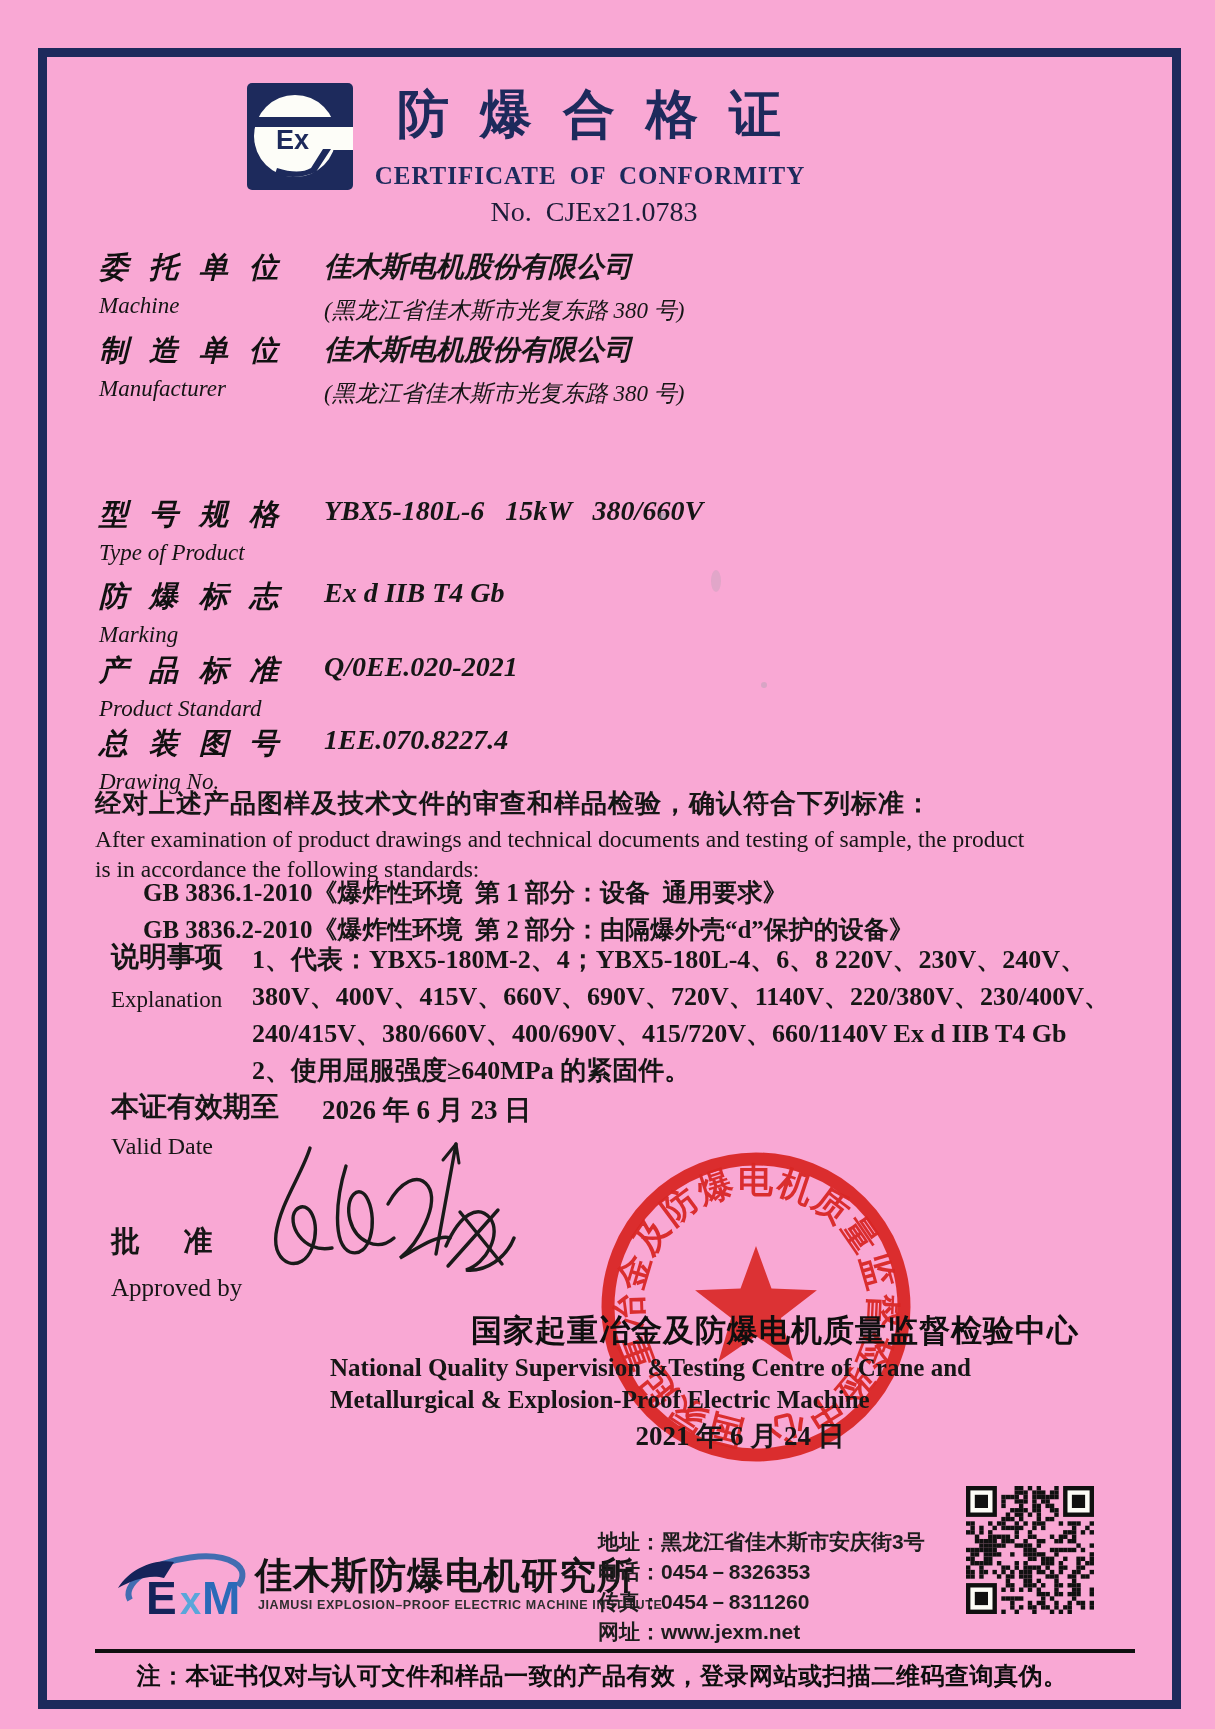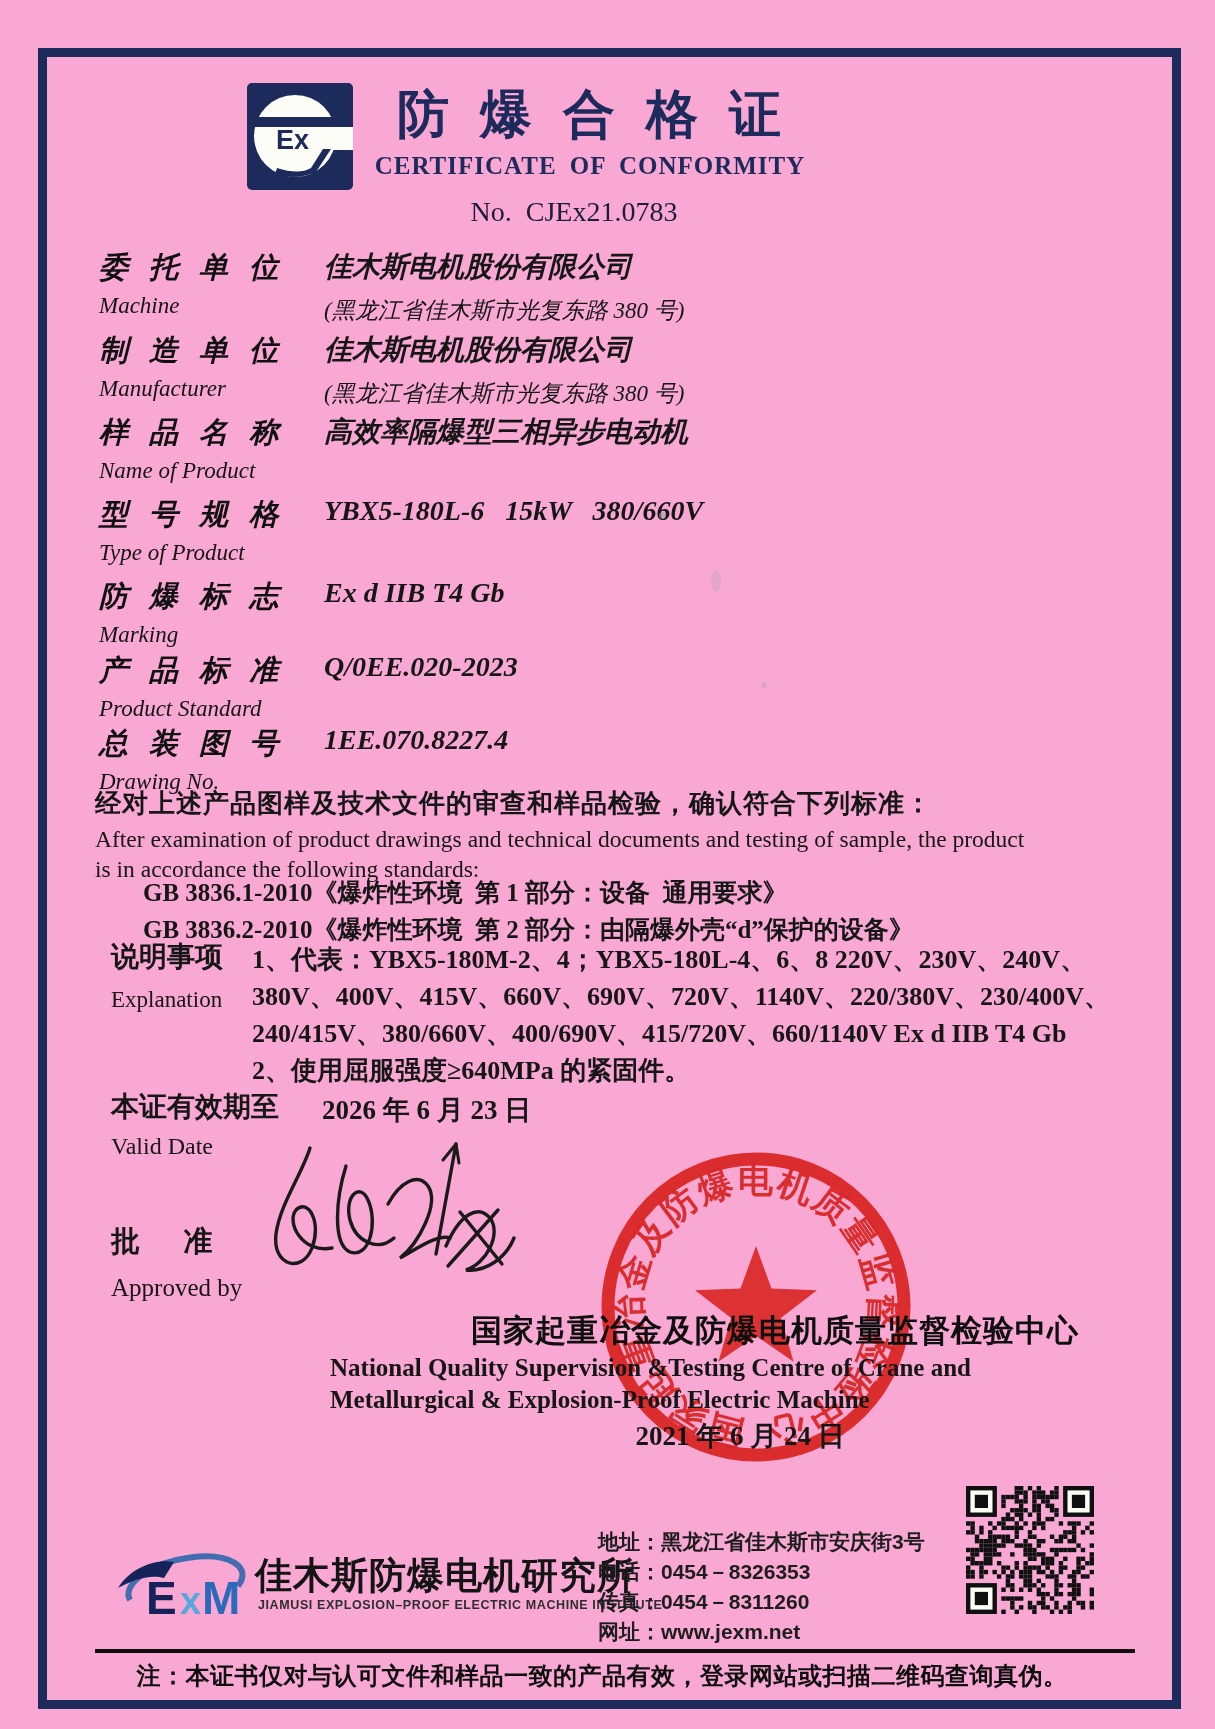--- a/index.html
+++ b/index.html
@@ -6,23 +6,23 @@
   .page{position:relative;width:1215px;height:1729px;background:#f9a8d4;overflow:hidden;
         font-family:"Liberation Serif","DejaVu Serif",serif;color:#161616;}
   .frame{position:absolute;left:38px;top:48px;width:1125px;height:1643px;
          border:9px solid #1d2a5c;}
   .abs{position:absolute;}
   
   .ex-logo{left:247px;top:83px;width:106px;height:107px;}
   .title-block{left:360px;top:80px;width:460px;text-align:center;}
   .title-cn{font-size:52px;font-weight:bold;color:#1d2a5c;word-spacing:14px;
             font-family:"Liberation Serif",serif;letter-spacing:2px;white-space:pre;}
-  .title-en{margin-top:2px;font-size:25px;font-weight:bold;color:#1d2a5c;letter-spacing:1px;
+  .title-en{margin-top:12px;font-size:25px;font-weight:bold;color:#1d2a5c;letter-spacing:1px;
             word-spacing:6px;}
-  .cert-no{left:344px;top:196px;width:460px;text-align:center;font-size:28px;color:#1c1c38;
+  .cert-no{left:364px;top:196px;width:460px;text-align:center;font-size:28px;color:#1c1c38;
            white-space:pre;}
   
   .field{left:99px;width:1000px;height:80px;font-style:italic;}
   .flabel{position:absolute;left:0;top:0;width:225px;}
   .flabel .cn{font-family:"Liberation Sans",sans-serif;font-weight:bold;font-size:29px;
               letter-spacing:3px;word-spacing:7px;white-space:pre;color:#111;}
   .flabel .en{font-size:23px;margin-top:5px;color:#141414;}
   .fvalue{position:absolute;left:225px;top:0;width:770px;}
   .fvalue .val{font-size:28px;font-weight:bold;white-space:pre;}
   .fvalue .sub{font-size:23px;margin-top:9px;}
@@ -107,30 +107,20 @@
   <div class="abs field" style="top:331px">
     <div class="flabel">
         <div class="cn">制 造 单 位</div>
       <div class="en">Manufacturer</div>
       </div>
     <div class="fvalue">
         <div class="val">佳木斯电机股份有限公司</div>
       <div class="sub">(黑龙江省佳木斯市光复东路 380 号)</div>
       </div>
   </div>
-  <div class="abs field" style="top:413px">
-    <div class="flabel">
-        <div class="cn">样 品 名 称</div>
-      <div class="en">Name of Product</div>
-      </div>
-    <div class="fvalue">
-        <div class="val">高效率隔爆型三相异步电动机</div>
-      <div class="sub"></div>
-      </div>
-  </div>
   <div class="abs field" style="top:495px">
     <div class="flabel">
         <div class="cn">型 号 规 格</div>
       <div class="en">Type of Product</div>
       </div>
     <div class="fvalue">
         <div class="val">YBX5-180L-6   15kW   380/660V</div>
       <div class="sub"></div>
       </div>
   </div>
@@ -143,21 +133,21 @@
         <div class="val">Ex d IIB T4 Gb</div>
       <div class="sub"></div>
       </div>
   </div>
   <div class="abs field" style="top:651px">
     <div class="flabel">
         <div class="cn">产 品 标 准</div>
       <div class="en">Product Standard</div>
       </div>
     <div class="fvalue">
-        <div class="val">Q/0EE.020-2023</div>
+        <div class="val">Q/0EE.020-2021</div>
       <div class="sub"></div>
       </div>
   </div>
   <div class="abs field" style="top:724px">
     <div class="flabel">
         <div class="cn">总 装 图 号</div>
       <div class="en">Drawing No.</div>
       </div>
     <div class="fvalue">
         <div class="val">1EE.070.8227.4</div>

